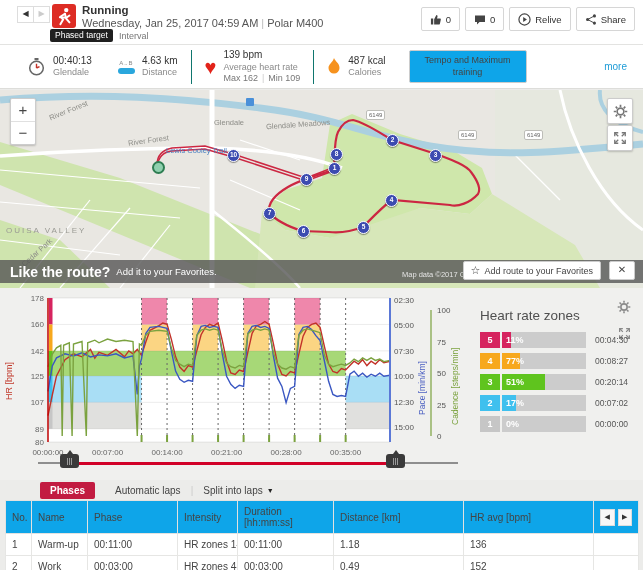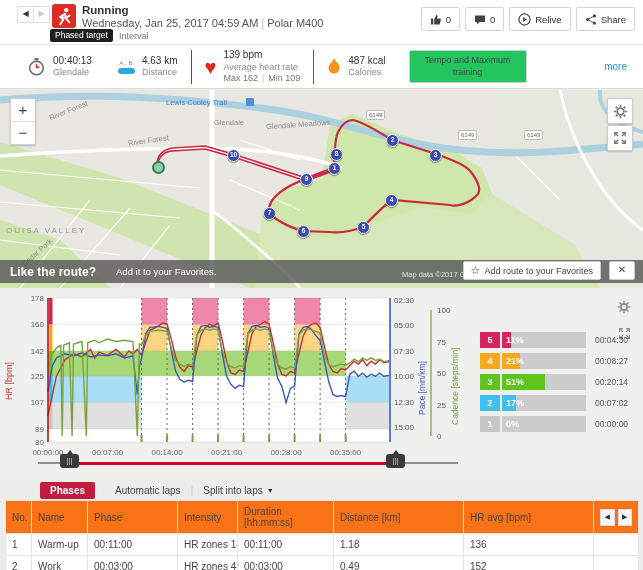--- a/index.html
+++ b/index.html
@@ -19,39 +19,39 @@
   .abtn{height:22px;border:1px solid #d6d6d6;background:#fff;border-radius:2px;font-size:9.5px;color:#333;display:flex;align-items:center;gap:4px;padding:0 8px;cursor:pointer;white-space:nowrap;}
   
   .stats{position:absolute;top:45px;left:0;width:643px;height:43px;background:#fff;border-bottom:1px solid #ddddda;display:flex;align-items:center;}
   .stat{display:flex;align-items:center;gap:7px;padding:0 13px;height:34px;}
   .stat.bdr{border-right:1px solid #0f766e;}
   .stat .txt{display:flex;flex-direction:column;line-height:1.25;}
   .stat .val{font-size:10px;color:#333;}
   .stat .lab{font-size:9px;color:#8a8a8a;}
   .stat .mm{font-size:9px;color:#777;}
   .stat .mm .sep{color:#ccc;margin:0 4px;}
-  .benefit{margin-left:10px;border:1px solid #ccc;border-radius:2px;background:#22c55e;width:104px;padding:4px 6px;text-align:center;font-size:9px;color:#444;line-height:1.3;cursor:pointer;}
+  .benefit{margin-left:10px;border:1px solid #ccc;border-radius:2px;background:#0ea5e9;width:104px;padding:4px 6px;text-align:center;font-size:9px;color:#444;line-height:1.3;cursor:pointer;}
   .more{margin-left:auto;margin-right:16px;font-size:10px;color:#1e9cd7;cursor:pointer;}
   .dist-ico{display:flex;flex-direction:column;align-items:center;gap:1px;}
   .dist-ico .ab{font-size:6px;color:#888;letter-spacing:1px;}
   .dist-ico .pill{width:17px;height:6px;border-radius:3px;background:#2aa7dd;}
   
   #map{position:absolute;top:90px;left:0;width:643px;height:198px;background:#e9e7e2;overflow:hidden;cursor:grab;}
   .map-zoom{position:absolute;left:10px;top:8px;width:24px;background:#fff;border:1px solid #ccc;border-radius:2px;box-shadow:0 1px 2px rgba(0,0,0,.2);}
   .mzb{width:24px;height:22px;text-align:center;font-size:15px;color:#444;line-height:21px;cursor:pointer;}
   .mzb:first-child{border-bottom:1px solid #e0e0e0;}
   .map-ctl{position:absolute;right:10px;width:24px;height:24px;background:#fff;border:1px solid #ccc;border-radius:2px;display:flex;align-items:center;justify-content:center;cursor:pointer;box-shadow:0 1px 2px rgba(0,0,0,.2);}
   .mlabel{position:absolute;font-size:7.5px;color:#8d8d88;white-space:nowrap;pointer-events:none;}
   .mlabel.place{letter-spacing:2px;color:#9a9a94;font-size:8px;margin-top:40px;}
-  .mlabel.trail{color:#4a7fc0;}
+  .mlabel.trail{color:#4a7fc0;margin-top:48px;}
   .shield{position:absolute;background:#fff;border:1px solid #bdbdb8;border-radius:2px;font-size:6px;color:#666;padding:0 2px;line-height:8px;pointer-events:none;}
   .marker{position:absolute;width:11px;height:11px;border-radius:50%;background:#3c4bb0;border:1px solid #fff;color:#fff;font-size:6.5px;font-weight:bold;text-align:center;line-height:10px;cursor:pointer;box-shadow:0 1px 1px rgba(0,0,0,.4);}
   .start-marker{position:absolute;width:9px;height:9px;border-radius:50%;background:#8fd0ae;border:2px solid #2e7d52;}
   .map-banner{position:absolute;left:0;right:0;bottom:5px;height:23px;background:rgba(85,85,85,.8);color:#fff;display:flex;align-items:center;padding-left:10px;font-size:9.5px;}
-  .map-banner b{margin-right:20px;font-size:12px;}
+  .map-banner b{margin-right:6px;font-size:14px;}
   .fav-btn{position:absolute;right:42px;bottom:8px;height:17px;background:#fff;border:1px solid #ccc;border-radius:2px;color:#444;font-size:9px;display:flex;align-items:center;gap:4px;padding:0 7px;cursor:pointer;}
   .close-btn{position:absolute;right:8px;bottom:8px;width:24px;height:17px;background:#fff;border:1px solid #ccc;border-radius:2px;color:#444;font-size:10px;text-align:center;line-height:16px;cursor:pointer;}
   .attr{position:absolute;left:402px;bottom:9px;font-size:7.5px;color:#e4e4e4;pointer-events:none;}
   .scaleb{position:absolute;left:497px;bottom:9px;font-size:7.5px;color:#e4e4e4;pointer-events:none;}
   .scalebar{position:absolute;left:520px;bottom:10px;width:46px;height:4px;border:1px solid #eee;border-top:none;pointer-events:none;}
   
   .chart-sec{position:absolute;top:288px;left:0;width:643px;height:192px;background:#f0f0ee;}
   #chart-svg{position:absolute;left:0;top:2px;}
   .slider-track{position:absolute;left:38px;top:174px;width:420px;height:2px;background:#8e8e8e;}
   .slider-range{position:absolute;left:70px;top:173.5px;width:325px;height:3px;background:#d10027;}
@@ -70,21 +70,21 @@
   .zpct{position:absolute;left:4px;top:0;line-height:16px;color:#fff;font-size:9px;font-weight:bold;}
   .ztime{margin-left:9px;font-size:8.5px;color:#555;}
   
   .laps-tabs{position:absolute;top:482px;left:40px;display:flex;align-items:center;font-size:10px;color:#444;}
   .tab-phases{background:#c21b41;color:#fff;font-weight:bold;padding:3px 10px;border-radius:2px;cursor:pointer;}
   .tab-plain{margin-left:20px;cursor:pointer;}
   .tab-div{margin-left:10px;color:#ccc;}
   .tab-split{margin-left:10px;cursor:pointer;display:flex;align-items:center;gap:4px;}
   .tab-split .car{font-size:7px;color:#222;}
   .laps-table{position:absolute;top:500px;left:5px;width:633px;border-collapse:collapse;background:#fff;font-size:10px;color:#444;table-layout:fixed;}
-  .laps-table th{font-weight:normal;color:#444;text-align:left;padding:5px 6px;border:1px solid #e2e2e0;background:#f97316;height:14px;}
+  .laps-table th{font-weight:normal;color:#444;text-align:left;padding:5px 6px;border:1px solid #e2e2e0;background:#0ea5e9;height:14px;}
   .laps-table td{padding:4px 6px;border:1px solid #e6e6e4;height:13px;overflow:hidden;white-space:nowrap;}
   .pager{display:flex;gap:3px;justify-content:flex-end;}
   .pgb{width:16px;height:15px;border:1px solid #ddd;background:#f7f7f7;font-size:7px;color:#333;text-align:center;line-height:14px;cursor:pointer;}
   text{font-family:"Liberation Sans",sans-serif;}
 </style>
 </head>
 <body>
 
 <div id="app">
 
@@ -379,20 +379,21 @@
         <i></i>
         <i></i>
       </div>
     <div class="s-handle" style="left:386px">
         <i></i>
         <i></i>
         <i></i>
       </div>
 
     <div class="zones">
+      <div class="z-title">Heart rate zones</div>
       <div class="z-gear">
         <svg width="14" height="14" viewBox="0 0 16 16">
             <g stroke="#8a8a8a" stroke-width="1.8" fill="none">
               <circle cx="8" cy="8" r="3.6"></circle>
               <path d="M8 .8v2.4M8 12.8v2.4M.8 8h2.4M12.8 8h2.4M2.9 2.9l1.7 1.7M11.4 11.4l1.7 1.7M13.1 2.9l-1.7 1.7M4.6 11.4l-1.7 1.7"></path>
             </g>
           </svg>
       </div>
       <div class="z-exp">
         <svg width="13" height="13" viewBox="0 0 16 16">
@@ -408,21 +409,21 @@
             <div class="ztrack">
               <div class="zfill" style="background: rgb(214, 36, 95); width: 9px;"></div>
               <div class="zpct">11%</div>
             </div>
             <div class="ztime">00:04:30</div>
           </div>
           <div class="zrow">
             <div class="zbox" style="background: rgb(247, 168, 29);">4</div>
             <div class="ztrack">
               <div class="zfill" style="background: rgb(247, 168, 29); width: 18px;"></div>
-              <div class="zpct">21%</div>
+              <div class="zpct">77%</div>
             </div>
             <div class="ztime">00:08:27</div>
           </div>
           <div class="zrow">
             <div class="zbox" style="background: rgb(95, 196, 30);">3</div>
             <div class="ztrack">
               <div class="zfill" style="background: rgb(95, 196, 30); width: 43px;"></div>
               <div class="zpct">51%</div>
             </div>
             <div class="ztime">00:20:14</div>

